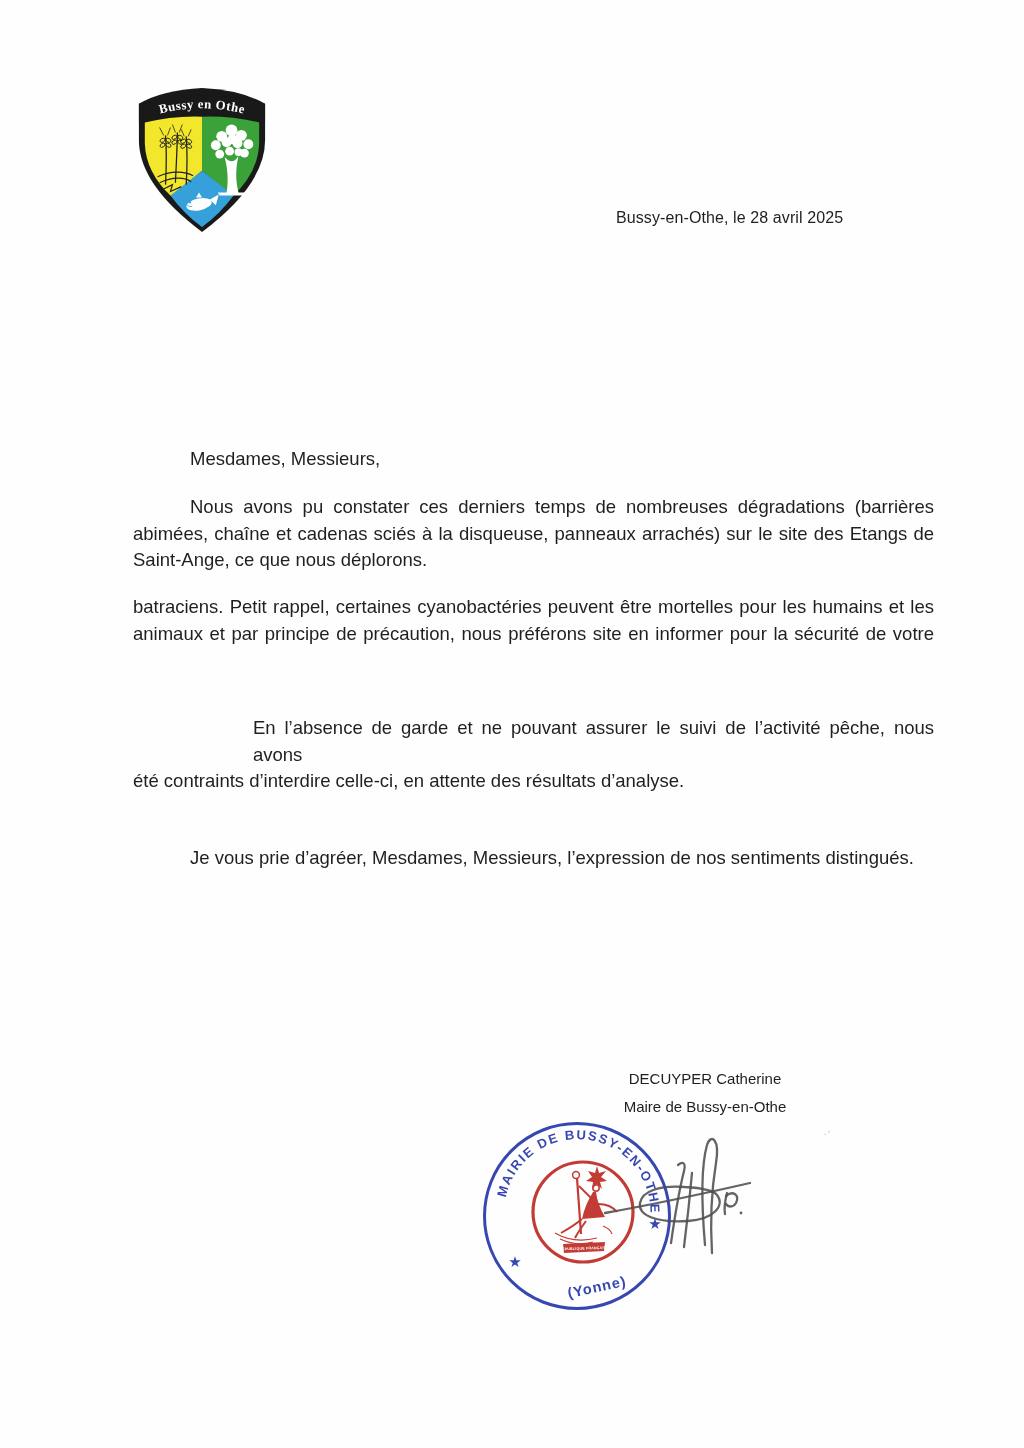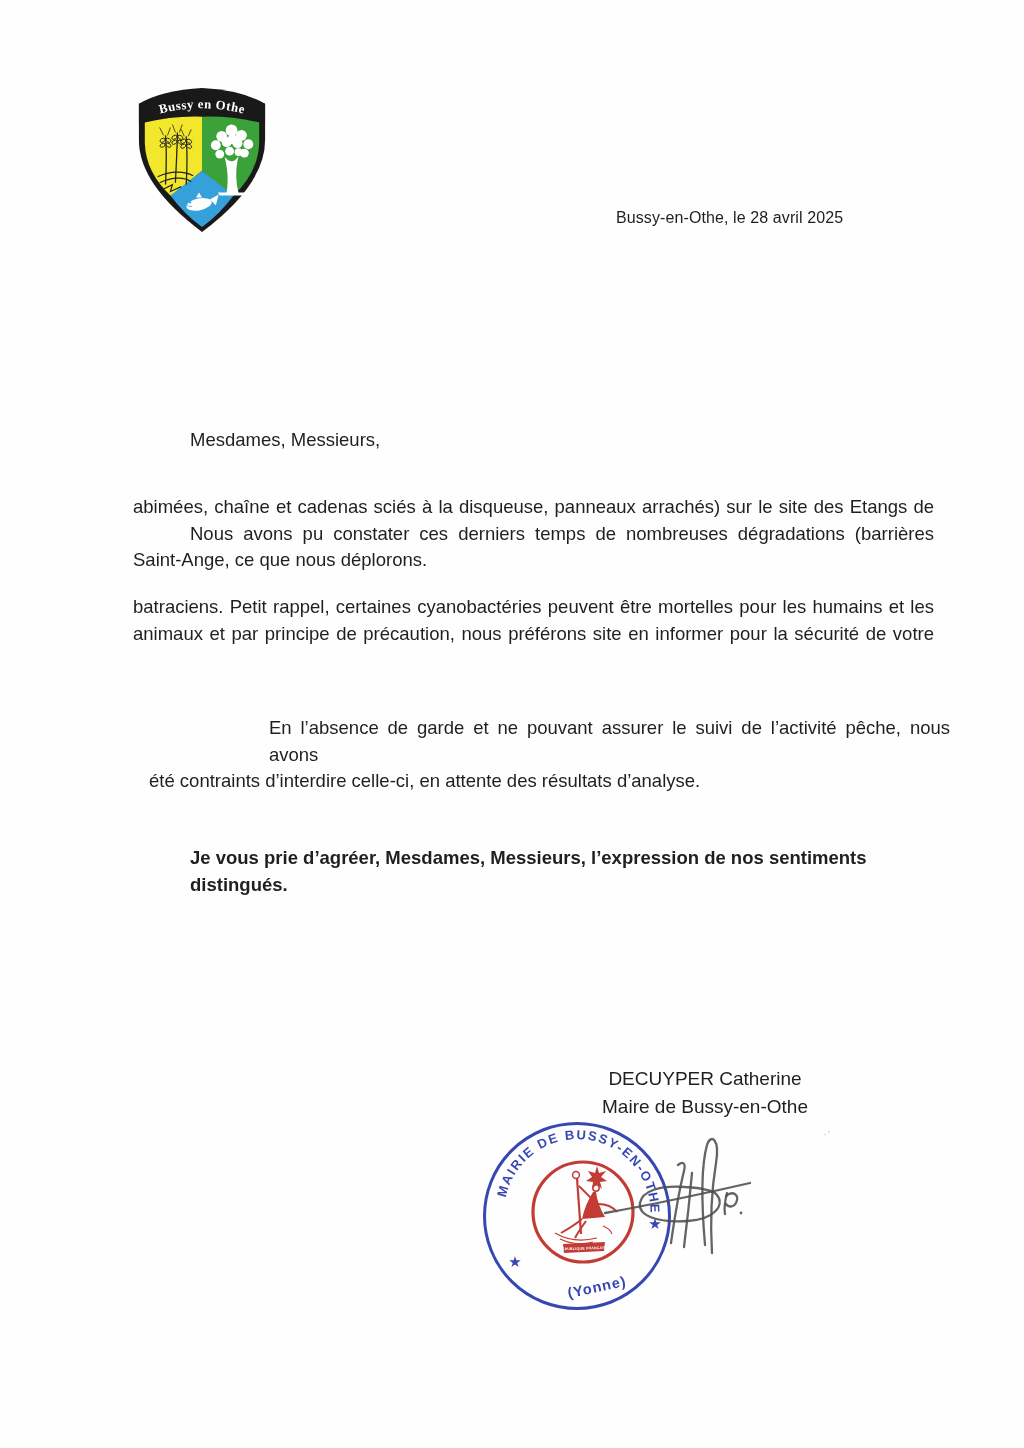--- a/index.html
+++ b/index.html
@@ -13,31 +13,31 @@
     color:#1f1f1f;
   }
   
   .crest{position:absolute;left:133px;top:86px;width:138px;height:148px;}
   .crest .banner-text{font-family:"Liberation Serif","DejaVu Serif",serif;font-weight:bold;font-size:13px;fill:#ffffff;letter-spacing:.5px;}
   
   .date-line{position:absolute;left:616px;top:209px;font-size:16px;letter-spacing:.1px;}
   
   .letter-body{position:absolute;left:133px;top:0;width:801px;height:100%;}
   .block{position:absolute;left:0;width:801px;font-size:18.5px;line-height:26.5px;}
-  .block-0{top:427px;}
+  .block-0{top:446px;}
   .block-1{top:494px;}
   .block-2{top:594px;}
-  .block-3{top:715px;margin-left:16px;}
-  .block-4{top:845px;font-weight:bold;}
+  .block-3{top:715px;}
+  .block-4{top:845px;}
   .ln{text-align:left;}
   .ln-just{text-align:justify;text-align-last:justify;}
   .ln-first{padding-left:57px;}
   .block-3 .ln-first{padding-left:120px;}
   
-  .sig-block{position:absolute;left:575px;top:1065px;width:260px;text-align:center;font-size:19px;line-height:27.5px;}
+  .sig-block{position:absolute;left:575px;top:1065px;width:260px;text-align:center;font-size:15px;line-height:27.5px;}
   
   .stamp{position:absolute;left:477px;top:1116px;width:200px;height:200px;opacity:.94;}
   .stamp .arc-text{font-size:13px;font-weight:bold;letter-spacing:1.7px;fill:#2b3cad;}
   .stamp .yonne-text{font-size:14.5px;font-weight:bold;letter-spacing:1px;fill:#2b3cad;}
   .stamp .star{font-size:15px;fill:#2b3cad;}
   .stamp .caption{font-size:3.6px;fill:#ffffff;letter-spacing:.2px;font-weight:bold;}
   
   .handsig{position:absolute;left:600px;top:1115px;width:230px;height:160px;}
   .handsig path{fill:none;stroke:#4f4f4f;stroke-width:2.3;stroke-linecap:round;opacity:.88;}
   .ink-speck{position:absolute;left:824px;top:1128px;width:6px;height:8px;color:#c3c3c3;font-size:11px;transform:rotate(14deg);}
@@ -111,22 +111,22 @@
     </g>
   </svg>
 
   <div class="date-line">Bussy-en-Othe, le 28 avril 2025</div>
 
   <div class="letter-body">
       <div class="block block-0">
         <div class="ln ln-first">Mesdames, Messieurs,</div>
       </div>
       <div class="block block-1">
+        <div class="ln ln-first ln-just">Nous avons pu constater ces derniers temps de nombreuses dégradations (barrières</div>
         <div class="ln ln-just">abimées, chaîne et cadenas sciés à la disqueuse, panneaux arrachés) sur le site des Etangs de</div>
-        <div class="ln ln-first ln-just">Nous avons pu constater ces derniers temps de nombreuses dégradations (barrières</div>
         <div class="ln">Saint-Ange, ce que nous déplorons.</div>
       </div>
       <div class="block block-2">
         <div class="ln ln-just">batraciens. Petit rappel, certaines cyanobactéries peuvent être mortelles pour les humains et les</div>
         <div class="ln ln-just">animaux et par principe de précaution, nous préférons site en informer pour la sécurité de votre</div>
       </div>
       <div class="block block-3">
         <div class="ln ln-first ln-just">En l’absence de garde et ne pouvant assurer le suivi de l’activité pêche, nous avons</div>
         <div class="ln">été contraints d’interdire celle-ci, en attente des résultats d’analyse.</div>
       </div>

